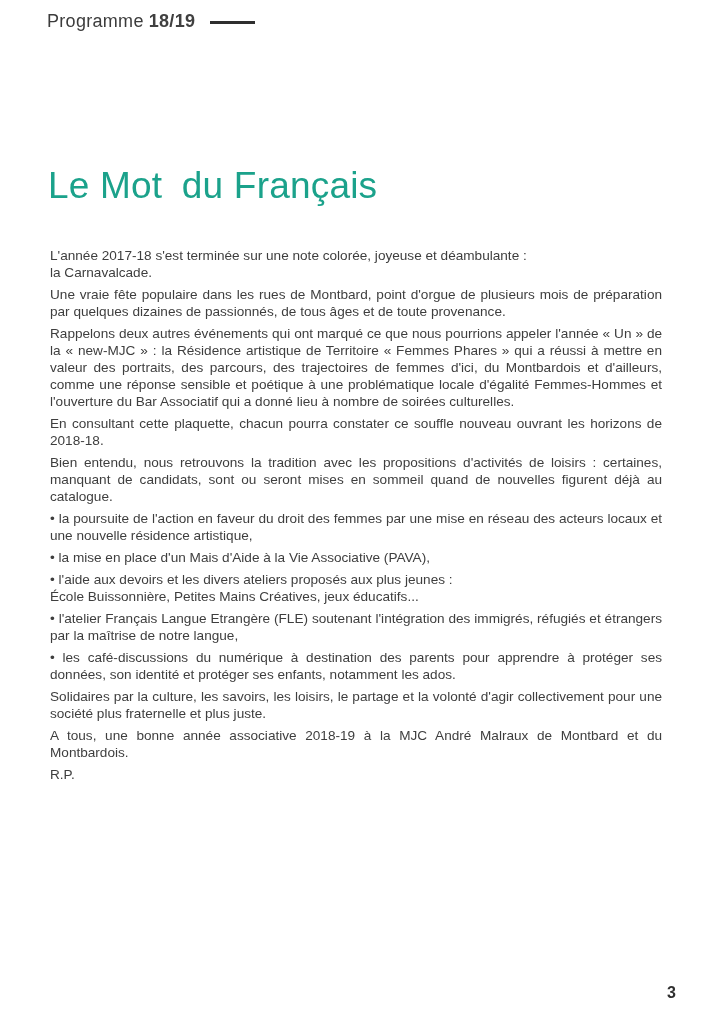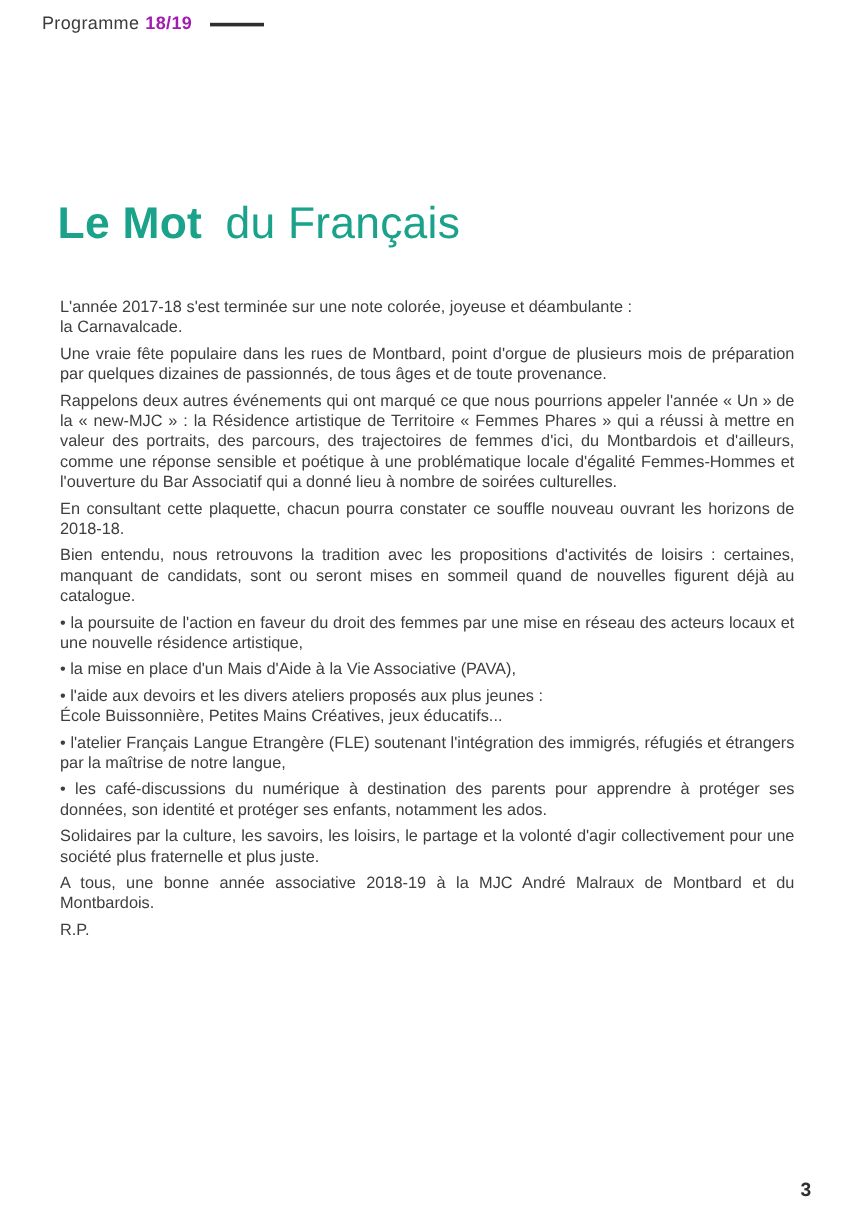--- a/index.html
+++ b/index.html
@@ -11,31 +11,31 @@
     height: 1024px;
     background: #ffffff;
     font-family: "Liberation Sans", sans-serif;
     position: relative;
     overflow: hidden;
   }
 
   
   .topbar {
     position: absolute;
-    left: 35px;
+    left: 47px;
     top: 11px;
     display: flex;
     align-items: center;
-    font-size: 15px;
+    font-size: 18px;
     color: #3c3c3c;
     letter-spacing: 0.3px;
   }
   .topbar .edition {
     font-weight: 700;
-    color: #a21caf;
+    color: #404040;
     margin-left: 5px;
   }
   .header-rule {
     display: inline-block;
     width: 45px;
     height: 3px;
     background: #2f2f2f;
     margin-left: 15px;
     margin-top: 2px;
   }
@@ -46,21 +46,21 @@
     left: 48px;
     top: 164px;
     margin: 0;
     font-size: 37px;
     line-height: 1.2;
     font-weight: 400;
     color: #1ba28b;
     letter-spacing: 0.2px;
   }
   h1.page-title .title-emphasis {
-    font-weight: 700;
+    font-weight: 400;
   }
   h1.page-title .title-rest {
     margin-left: 9px;
   }
 
   
   .body-copy {
     position: absolute;
     left: 50px;
     top: 231px;

